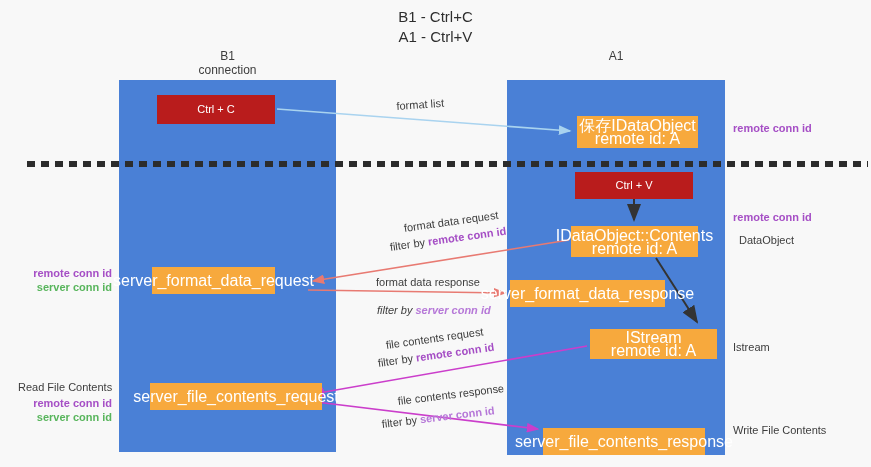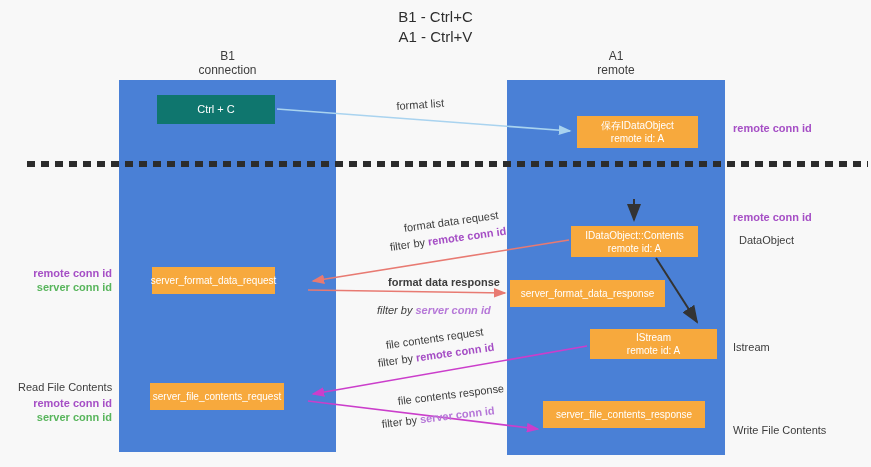--- a/index.html
+++ b/index.html
@@ -14,23 +14,23 @@
   .title{
     left:0;top:7px;width:871px;text-align:center;
     font-size:15px;line-height:20px;color:#2e2e2e;
   }
   .col-header{
     text-align:center;font-size:12px;line-height:14px;color:#3d3d3d;
   }
   .lifeline{background:#4a80d6;}
   .box{
     display:flex;align-items:center;justify-content:center;flex-direction:column;
-    color:#fff;font-size:10px;line-height:13px;text-align:center;white-space:nowrap;
+    color:#fff;font-size:16px;line-height:13px;text-align:center;white-space:nowrap;
   }
-  .green{background:#0f766e;font-size:11px;}
+  .green{background:#b91c1c;font-size:11px;}
   .orange{background:#f7a93d;}
   svg{position:absolute;left:0;top:0;}
   .lbl{font-size:11px;line-height:13px;white-space:nowrap;color:#3d3d3d;}
   .rot{transform-origin:0 0;}
   .purple{color:#a54ec5;font-weight:bold;}
   .purple2{color:#b678d8;font-weight:bold;}
   .greent{color:#58b55c;font-weight:bold;}
   .fb{margin-right:3px;}
   .left-col-labels{text-align:right;width:94px;}
 </style>
@@ -43,21 +43,20 @@
     <div>B1 - Ctrl+C</div>
     <div>A1 - Ctrl+V</div>
   </div>
 
   <div class="abs col-header" style="left:119px;top:49px;width:217px;text-align:center;">
     <div>B1</div>
     <div>connection</div>
   </div>
   <div class="abs col-header" style="left:507px;top:49px;width:218px;">
     <div>A1</div>
-    <div>remote</div>
   </div>
 
   <div class="abs lifeline" style="left:119px;top:80px;width:217px;height:372px;"></div>
   <div class="abs lifeline" style="left:507px;top:80px;width:218px;height:375px;"></div>
 
   <svg width="871" height="467">
     <defs>
       <marker id="m-blue" markerWidth="8" markerHeight="6" refX="7" refY="3" orient="auto">
           <path d="M0,0 L8,3 L0,6 Z" fill="#a9d3ef"></path>
         </marker>
@@ -81,49 +80,52 @@
     <line x1="308" y1="401" x2="538" y2="429" stroke="#cb3ecb" stroke-width="1.6" marker-end="url(#m-magenta)"></line>
   </svg>
 
   <div class="abs box green" style="left:157px;top:95px;width:118px;height:29px;">
     <div>Ctrl + C</div>
   </div>
   <div class="abs box orange" style="left:577px;top:116px;width:121px;height:32px;">
     <div>保存IDataObject</div>
     <div>remote id: A</div>
   </div>
+  <div class="abs box green" style="left:575px;top:172px;width:118px;height:27px;">
+    <div>Ctrl + V</div>
+  </div>
   <div class="abs box orange" style="left:571px;top:226px;width:127px;height:31px;">
     <div>IDataObject::Contents</div>
     <div>remote id: A</div>
   </div>
   <div class="abs box orange" style="left:152px;top:267px;width:123px;height:27px;">
     <div>server_format_data_request</div>
   </div>
   <div class="abs box orange" style="left:510px;top:280px;width:155px;height:27px;text-align:center;">
     <div>server_format_data_response</div>
   </div>
   <div class="abs box orange" style="left:590px;top:329px;width:127px;height:30px;">
     <div>IStream</div>
     <div>remote id: A</div>
   </div>
-  <div class="abs box orange" style="left:150px;top:383px;width:134px;height:27px;">
+  <div class="abs box orange" style="left:150px;top:383px;width:172px;height:27px;">
     <div>server_file_contents_request</div>
   </div>
-  <div class="abs box orange" style="left:543px;top:401px;width:162px;height:27px;">
+  <div class="abs box orange" style="left:543px;top:428px;width:162px;height:27px;">
     <div>server_file_contents_response</div>
   </div>
 
   <div class="abs lbl rot" style="left:396px;top:100px;transform:rotate(-4deg);">format list</div>
 
   <div class="abs lbl rot" style="left:403px;top:222px;transform:rotate(-8deg);">format data request</div>
   <div class="abs lbl rot" style="left:389px;top:241px;transform:rotate(-8deg);">
     <span class="fb">filter by</span><span class="purple">remote conn id</span>
   </div>
 
-  <div class="abs lbl" style="left:388px;top:276px;font-weight:bold;">format data response</div>
+  <div class="abs lbl" style="left:376px;top:276px;">format data response</div>
   <div class="abs lbl" style="left:377px;top:304px;font-style:italic;">
     <span class="fb">filter by</span><span class="purple2">server conn id</span>
   </div>
 
   <div class="abs lbl rot" style="left:385px;top:339px;transform:rotate(-8deg);">file contents request</div>
   <div class="abs lbl rot" style="left:377px;top:357px;transform:rotate(-8deg);">
     <span class="fb">filter by</span><span class="purple">remote conn id</span>
   </div>
 
   <div class="abs lbl rot" style="left:397px;top:395px;transform:rotate(-7deg);">file contents response</div>

